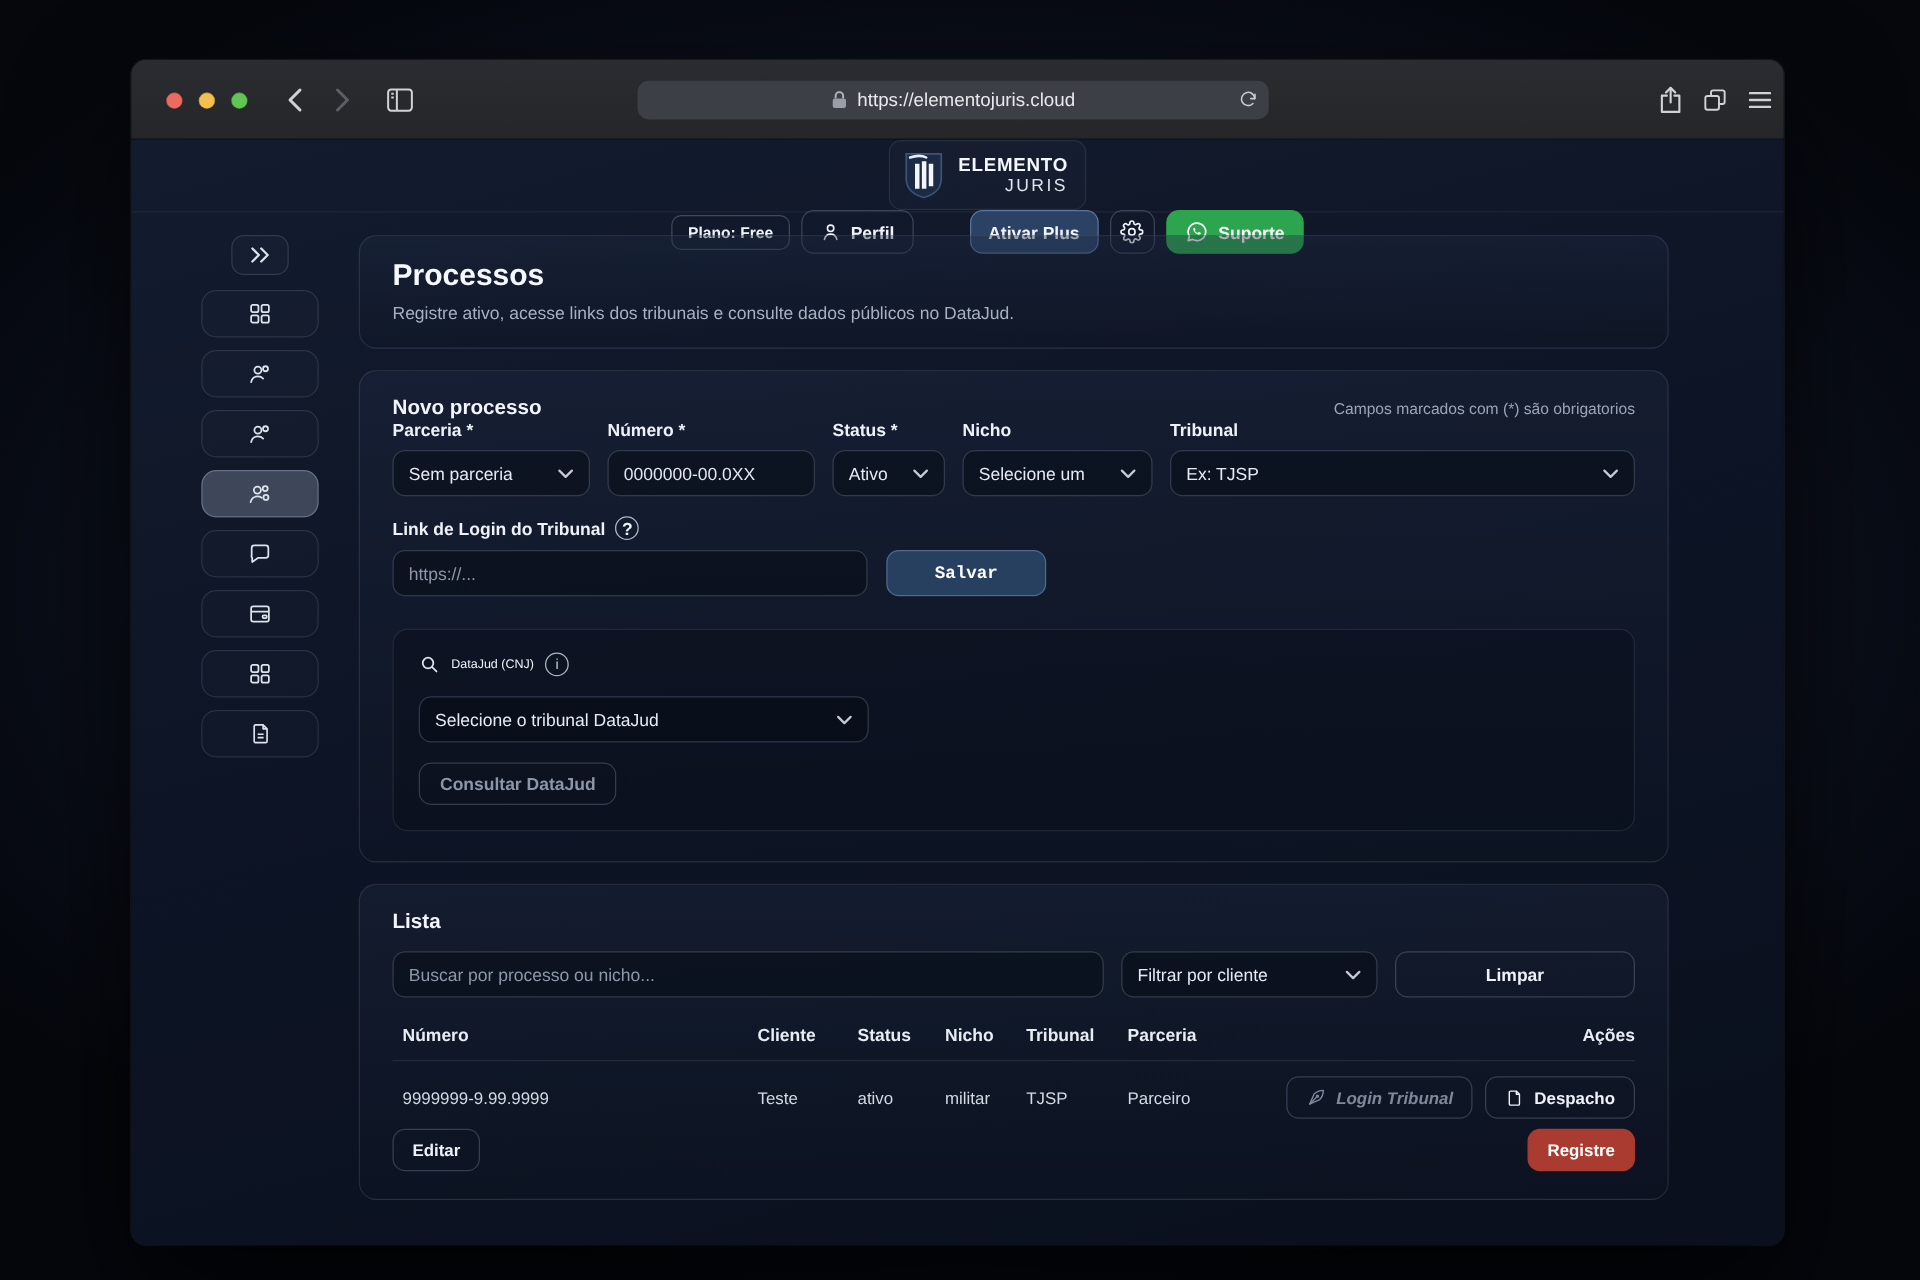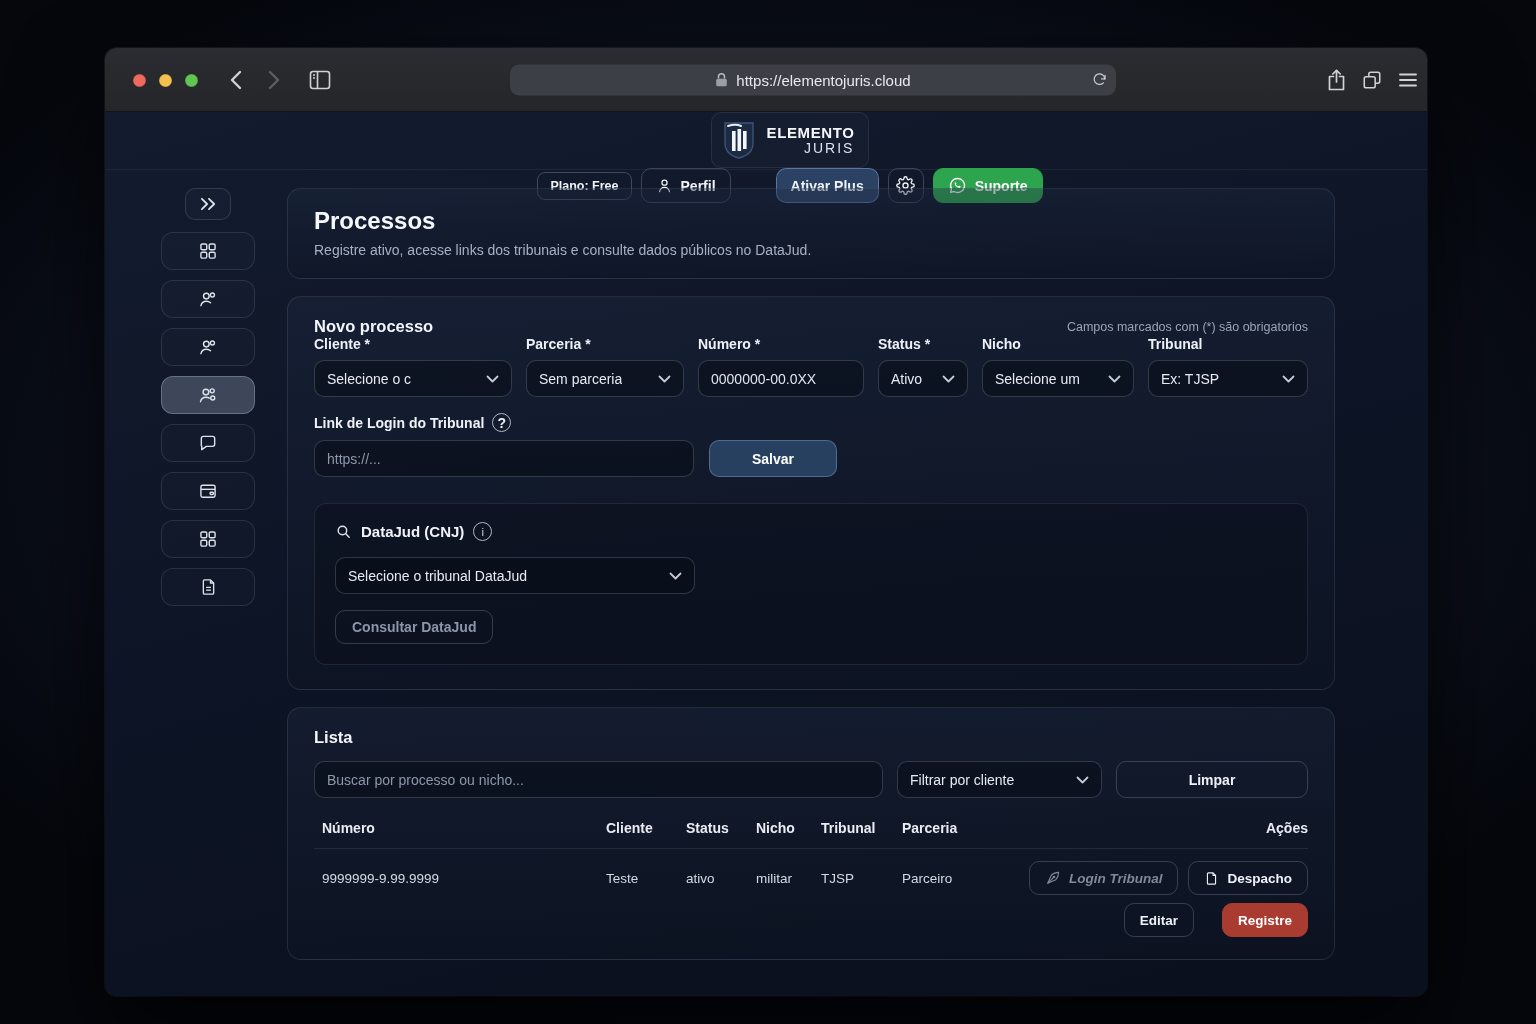--- a/index.html
+++ b/index.html
@@ -24,21 +24,21 @@
     position:relative; height:64px; background:linear-gradient(#2a2c31,#242629);
     border-bottom:1px solid #121318;
   }
   .lights { position:absolute; left:28px; top:0; height:64px; display:flex; align-items:center; gap:13px; }
   .light { width:13px; height:13px; border-radius:50%; box-shadow:inset 0 0 0 .5px rgba(0,0,0,.25); }
   .light.red{ background:#ed6a5e; } .light.yellow{ background:#f4bf4f; } .light.green{ background:#61c554; }
   .tb-btn { position:absolute; top:0; height:64px; display:flex; align-items:center; justify-content:center; color:#cfd2d7; }
   .tb-btn.dim { color:#5c5f66; }
   .urlbar {
     position:absolute; left:405px; top:50%; transform:translateY(-50%);
-    width:606px; height:31px; border-radius:9px; background:#3c3f46;
+    width:505px; height:31px; border-radius:9px; background:#3c3f46;
     display:flex; align-items:center; justify-content:center;
   }
   .urlbar .addr { display:flex; align-items:center; gap:8px; color:#e9e9ec; font-size:15px; }
   .urlbar .reload { position:absolute; right:9px; top:50%; transform:translateY(-50%); color:#c9ccd1; }
 
   
   .app { position:absolute; inset:64px 0 0 0; background:linear-gradient(165deg,#131c2f 0%, #0d1425 45%, #0a101d 100%); }
   .app-header {
     height:58px; display:flex; align-items:center; justify-content:space-between;
     padding:0 95px 0 143px; border-bottom:1px solid rgba(255,255,255,.06);flex-direction:column;
@@ -92,26 +92,26 @@
   input.control::placeholder { color:#8d98aa; }
   input.bright::placeholder { color:#dfe6ef; }
 
   .link-row-label { display:flex; align-items:center; gap:8px; margin:16px 0 8px; }
   .link-row-label span { font-size:14px; font-weight:bold; color:#eef2f8; }
   .qmark { width:19px; height:19px; border:1.5px solid #aeb8c8; border-radius:50%; color:#c6cedc;
     font-size:11.5px; display:flex; align-items:center; justify-content:center; cursor:pointer; }
   .link-row { display:flex; gap:15px; }
   .link-row input { width:380px; flex:none; }
   .btn-save { width:128px; height:37px; border-radius:10px; border:1px solid rgba(130,160,210,.45);
-    background:#27405f; color:#fff; font-size:14px; font-weight:bold; cursor:pointer; font-family:Liberation Sans, sans-serif; }
+    background:#27405f; color:#fff; font-size:14px; font-weight:bold; cursor:pointer; font-family:Liberation Mono, monospace; }
 
   .datajud { margin-top:26px; border:1px solid rgba(148,163,184,.15); border-radius:12px;
     background:rgba(8,13,24,.45); padding:18px 20px 20px; }
   .dj-head { display:flex; align-items:center; gap:9px; margin-bottom:16px; }
-  .dj-head .t { font-size:15px; font-weight:bold; color:#f0f4fa; }
+  .dj-head .t { font-size:10px; font-weight:normal; color:#f0f4fa; }
   .dj-select { width:360px; margin-bottom:16px; }
   .btn-outline { display:inline-flex; align-items:center; gap:8px; height:34px; padding:0 16px;
     border:1px solid rgba(148,163,184,.3); border-radius:10px; background:transparent;
     font-size:14px; font-weight:bold; color:#eef2f8; cursor:pointer; font-family:inherit; }
   .btn-outline.muted { color:#8b96a8; }
 
   .list-card { margin-top:17px; padding:20px 26px 22px; }
   .list-controls { display:flex; gap:14px; margin-top:14px; }
   .list-controls .search { flex:1; }
   .filter-select { width:205px; flex:none; }
@@ -119,21 +119,21 @@
     background:transparent; color:#eef2f8; font-size:14px; font-weight:bold; cursor:pointer; font-family:inherit; }
 
   .tbl-head, .tbl-row { display:grid; grid-template-columns:284px 80px 70px 65px 81px 1fr auto; align-items:center; }
   .tbl-head { margin-top:22px; padding:0 0 12px 8px; }
   .tbl-head .h { font-size:14px; font-weight:bold; color:#e8edf4; }
   .tbl-head .h.right { text-align:right; }
   .tbl-divider { height:1px; background:rgba(255,255,255,.09); }
   .tbl-row { padding:12px 0 0 8px; }
   .tbl-row .c { font-size:13.5px; color:#d3dae4; }
   .row-actions { display:flex; gap:10px; justify-content:flex-end; }
-  .edit-row { display:flex; gap:28px; justify-content:flex-end; margin-top:8px; }
+  .edit-row { display:flex; gap:12px; justify-content:space-between; margin-top:8px; }
   .btn-sm { display:inline-flex; align-items:center; gap:8px; height:34px; padding:0 15px;
     border:1px solid rgba(148,163,184,.3); border-radius:10px; background:transparent;
     font-size:13.5px; font-weight:bold; color:#eef2f8; cursor:pointer; font-family:inherit; }
   .btn-sm.muted { color:#7e8999;font-style:italic; }
   .btn-sm.danger { background:#a93b31; border-color:#a93b31; color:#fff; }
 </style>
 </head>
 <body>
 
 <div class="window">
@@ -319,29 +319,20 @@
           <p>Registre ativo, acesse links dos tribunais e consulte dados públicos no DataJud.</p>
         </section>
 
         <section class="card form-card">
           <div class="card-top">
             <div class="card-title">Novo processo</div>
             <div class="hint">Campos marcados com (*) são obrigatorios</div>
           </div>
 
           <div class="fields">
-            <div class="field" style="width:198px;">
-              <label>Cliente *</label>
-              <div class="control select">
-                <span class="val">Selecione o c</span>
-                <svg class="chev" width="13" height="8" viewBox="0 0 13 8" fill="none" stroke="currentColor" stroke-width="1.8" stroke-linecap="round" stroke-linejoin="round">
-                    <path d="M1.5 1.5 6.5 6.5 11.5 1.5"></path>
-                  </svg>
-              </div>
-            </div>
             <div class="field" style="width:158px;">
               <label>Parceria *</label>
               <div class="control select">
                 <span class="val">Sem parceria</span>
                 <svg class="chev" width="13" height="8" viewBox="0 0 13 8" fill="none" stroke="currentColor" stroke-width="1.8" stroke-linecap="round" stroke-linejoin="round">
                     <path d="M1.5 1.5 6.5 6.5 11.5 1.5"></path>
                   </svg>
               </div>
             </div>
             <div class="field" style="width:166px;">

